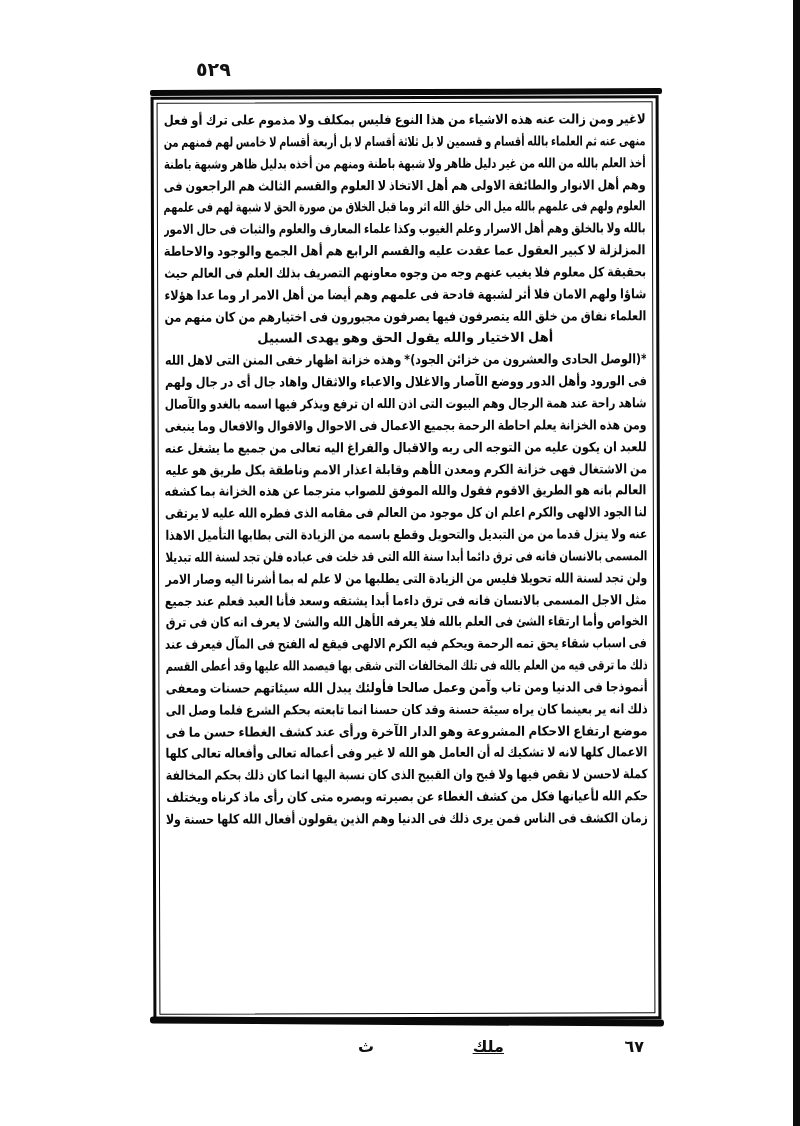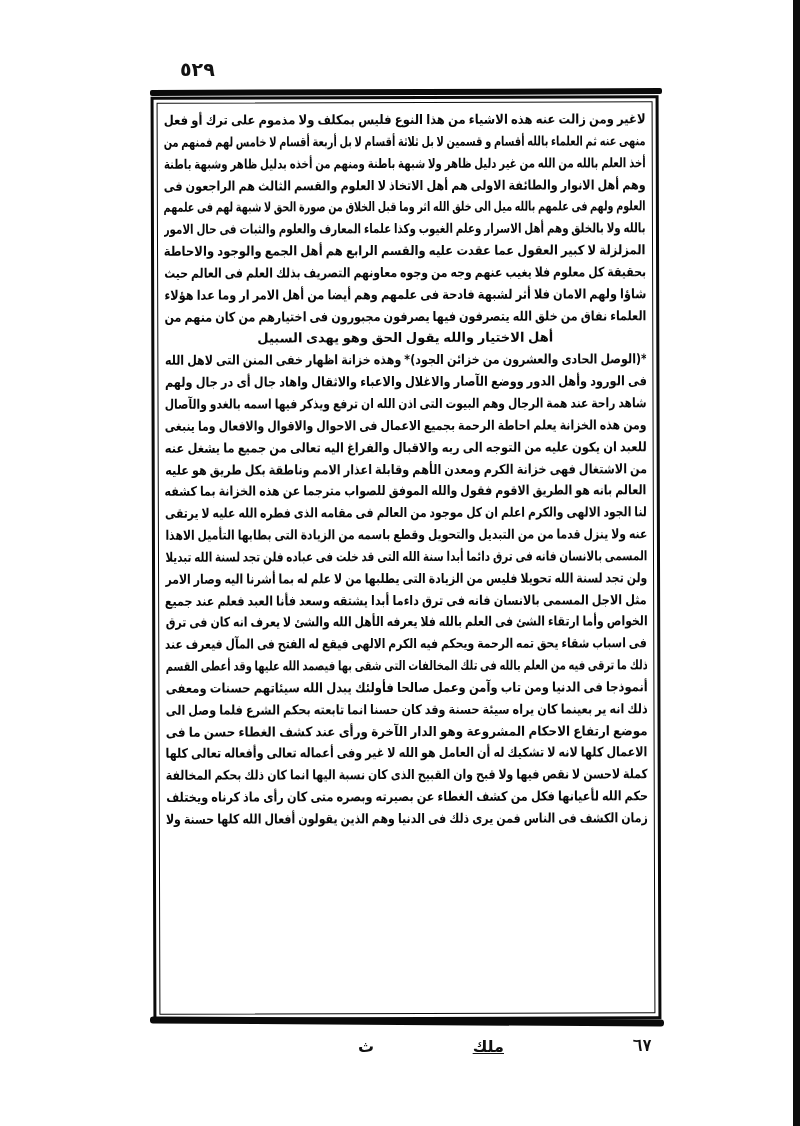--- a/index.html
+++ b/index.html
@@ -33,21 +33,21 @@
   .scan-edge-bar.soft {
     right: 7px;
     width: 4px;
     background: #ffffff;
   }
 
   
   .folio {
     position: absolute;
     top: 58px;
-    left: 180px;
+    left: 196px;
     width: 90px;
     text-align: left;
     font-family: "DejaVu Sans", sans-serif;
     font-size: 19px;
     font-weight: 700;
     color: #121212;
     letter-spacing: 0.5px;
     direction: rtl;
     unicode-bidi: isolate;
   }
@@ -154,21 +154,21 @@
     font-family: "DejaVu Sans", sans-serif;
     font-weight: 700;
   }
   .footer-marks .mark {
     position: absolute;
     top: 0;
     font-size: 16px;
     line-height: 22px;
     white-space: nowrap;
   }
-  .mark-signature { right: 12px;  font-size: 17px; font-family: Liberation Mono, monospace; }
+  .mark-signature { right: 20px;  font-size: 17px; }
   .mark-catch     { right: 160px; font-size: 16px; text-decoration: underline; }
   .mark-quire     { right: 290px; font-size: 16px; }
 </style>
 </head>
 <body>
 
 <div id="page">
 
   <div class="scan-edge-bar"></div>
   <div class="scan-edge-bar soft"></div>

